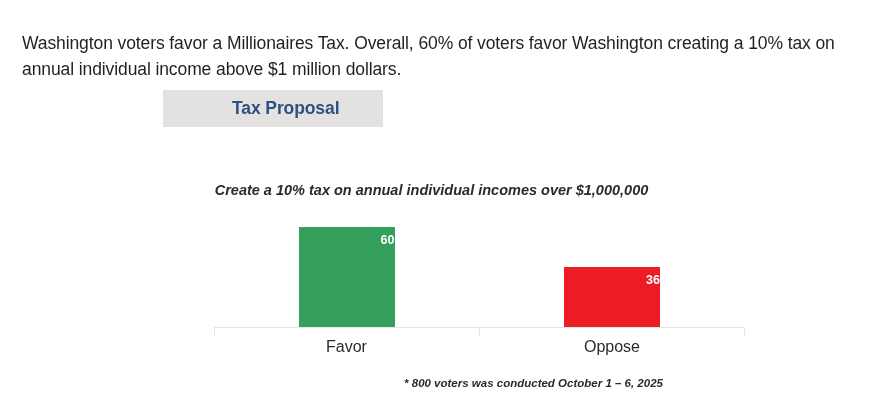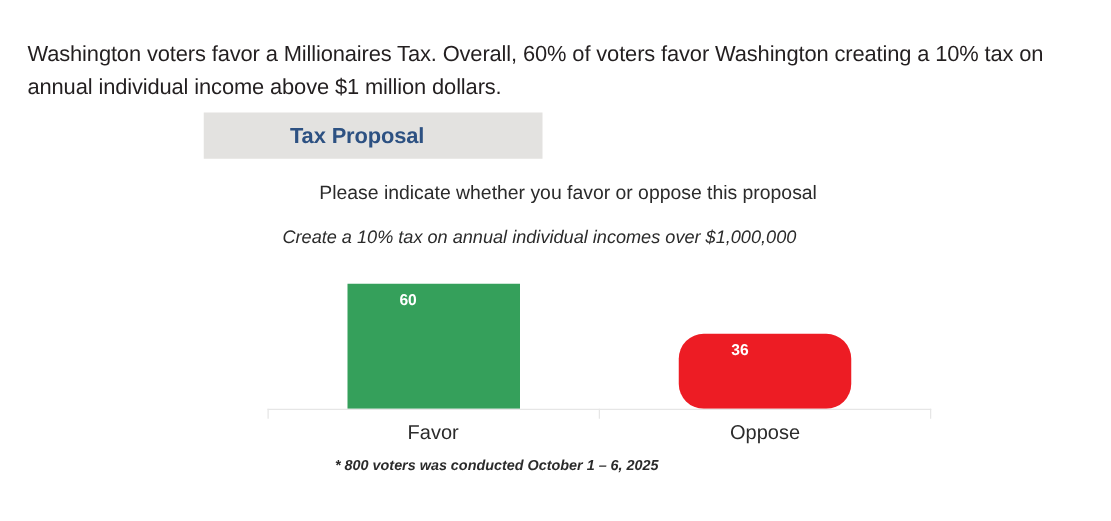--- a/index.html
+++ b/index.html
@@ -39,21 +39,21 @@
     top: 80px;
     width: 889px;
     height: 337px;
   }
 
   
   #chart-title-bar {
     position: absolute;
     left: 163px;
     top: 10px;
-    width: 271px;
+    width: 220px;
     height: 37px;
     background: #e3e2e0;
   }
   #chart-title-text {
     position: absolute;
     left: 69px;
     top: 8px;
     font-size: 17.5px;
     font-weight: bold;
     color: #2d5182;
@@ -76,21 +76,21 @@
     transform: translateX(10px);
   }
   #chart-question {
     position: absolute;
     left: 0;
     top: 102px;
     width: 843px;
     text-align: center;
     font-size: 14.5px;
     font-style: italic;
-    font-weight: normal;
+    font-weight: bold;
     color: #2b2b2b;
   }
   #chart-question-inner {
     display: inline-block;
     transform: translateX(10px);
   }
 
   
   #plot {
     position: absolute;
@@ -106,33 +106,32 @@
   }
   .bar-slot.left  { left: 0px;   width: 265px; }
   .bar-slot.right { left: 265px; width: 266px; }
 
   .bar {
     position: absolute;
     bottom: 0;
     left: 50%;
     transform: translateX(-50%);
     width: 96px;
-    text-align: left;
-    padding-left: 42px;
+    text-align: right;
   }
   .bar .bar-value {
     display: block;
     margin-top: 6px;
     font-size: 12.5px;
     font-weight: bold;
     color: #ffffff;
     line-height: 14px;
   }
   .bar.favor  { background: #35a05b; height: 101px; }
-  .bar.oppose { background: #ed1c24; height:  64px; border-radius: 20px; }
+  .bar.oppose { background: #ed1c24; height:  64px; }
 
   
   #axis-line {
     position: absolute;
     left: 214px;
     top: 247px;
     width: 531px;
     height: 1px;
     background: #e6e6e6;
   }
@@ -162,22 +161,23 @@
     font-size: 16px;
     color: #2b2b2b;
   }
   .cat-label.left  { left: 0px;   width: 265px; }
   .cat-label.right { left: 265px; width: 266px; }
 
   
   #chart-footnote {
     position: absolute;
     left: 214px;
-    top: 287px;
-    width: 531px;
+    top: 297px;
+    width: 531px;
+    text-align: center;
     font-size: 11.5px;
     font-style: italic;
     font-weight: bold;
     color: #2b2b2b;
   }
   #chart-footnote-inner {
     display: inline-block;
     transform: translateX(54px);
   }
 </style>
@@ -185,23 +185,20 @@
 <body>
 
 <p id="headline"><span class="lead">Washington voters favor a Millionaires Tax.</span><span> Overall, 60% of voters favor Washington creating a 10% tax on annual individual income above $1 million dollars.</span></p>
 
 <div id="chart-card">
 
   <div id="chart-title-bar" style="background: rgb(227, 226, 224);">
     <span id="chart-title-text" style="color: rgb(45, 81, 130);">Tax Proposal</span>
   </div>
 
-  <div id="chart-subtitle">
-    <span id="chart-subtitle-inner">Please indicate whether you favor or oppose this proposal</span>
-  </div>
 
   <div id="chart-question">
     <span id="chart-question-inner">Create a 10% tax on annual individual incomes over $1,000,000</span>
   </div>
 
   <div id="plot">
 
     <div class="bar-slot left">
       <div class="bar favor" style="height: 100.3px; background: rgb(53, 160, 91);">
         <span class="bar-value">60</span>

